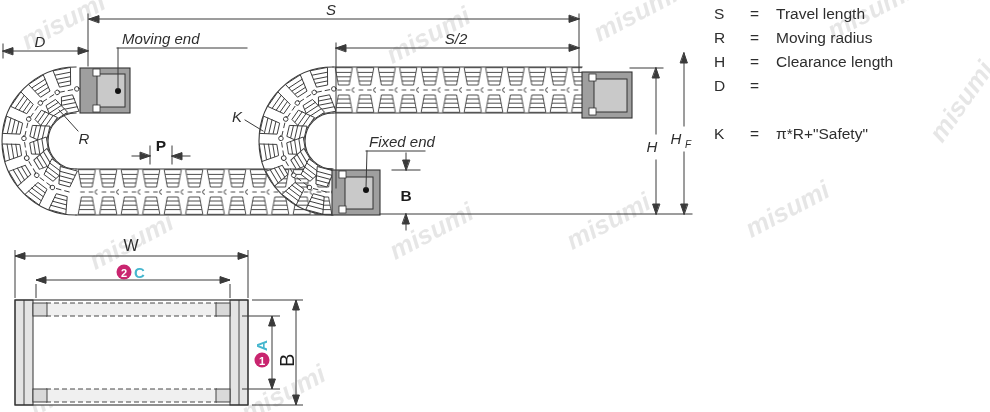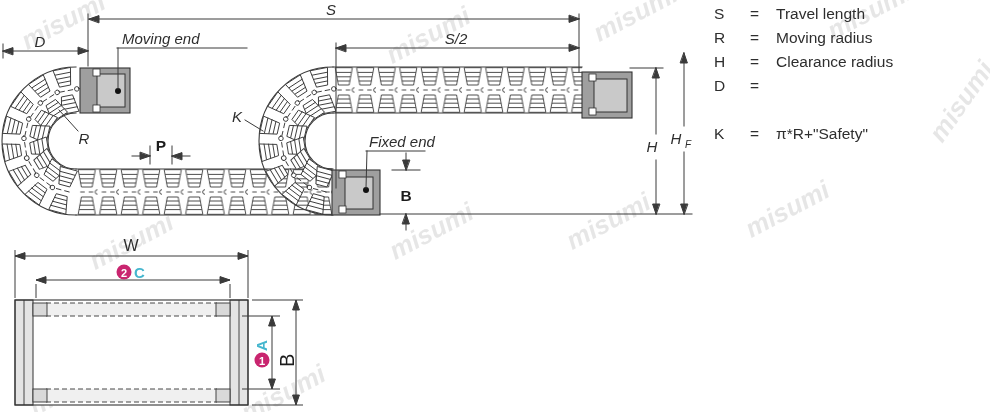--- a/index.html
+++ b/index.html
@@ -47,21 +47,21 @@
       <span class="legend-def">Travel length</span>
     </div>
     <div class="legend-row">
       <span class="legend-sym">R</span>
       <span class="legend-eq">=</span>
       <span class="legend-def">Moving radius</span>
     </div>
     <div class="legend-row">
       <span class="legend-sym">H</span>
       <span class="legend-eq">=</span>
-      <span class="legend-def">Clearance radius</span>
+      <span class="legend-def">Clearance length</span>
     </div>
     <div class="legend-row">
       <span class="legend-sym">D</span>
       <span class="legend-eq">=</span>
     </div>
     <div class="legend-row k-row">
       <span class="legend-sym">K</span>
       <span class="legend-eq">=</span>
       <span class="legend-def">π*R+"Safety"</span>
     </div>

